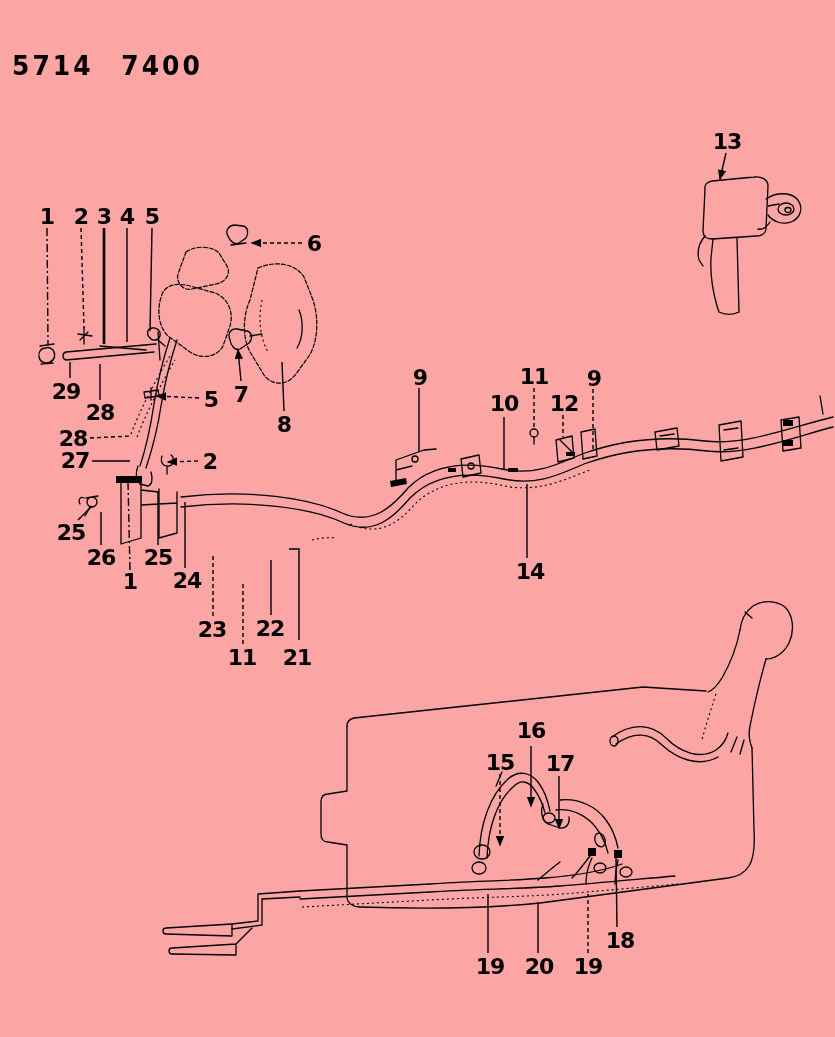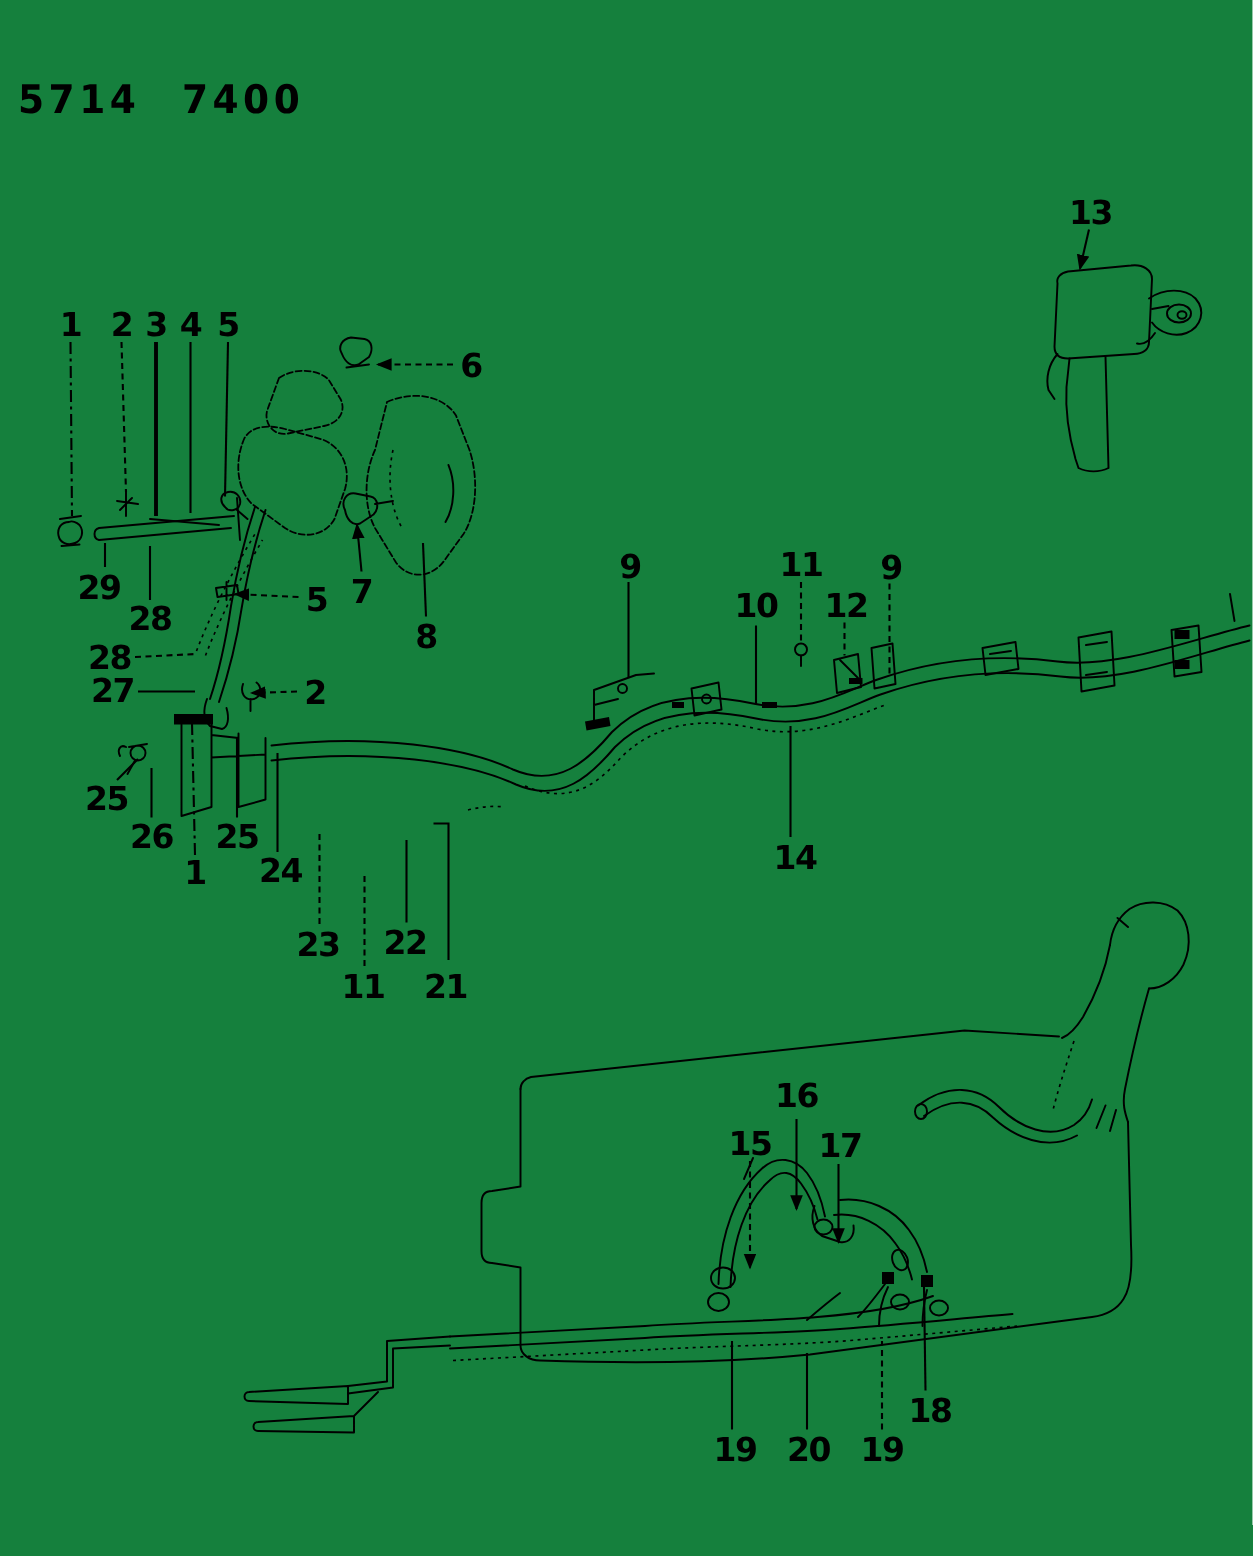--- a/index.html
+++ b/index.html
@@ -1,16 +1,16 @@
 <!DOCTYPE html>
 <html><head>
 <meta charset="utf-8">
 <style>
   html,body{margin:0;padding:0;background:#ffffff;}
-  #page{position:relative;width:835px;height:1037px;background:#15803d;overflow:hidden;
+  #page{position:relative;width:835px;height:1037px;background:#fca5a5;overflow:hidden;
         font-family:"DejaVu Sans","Liberation Sans",sans-serif;}
   #code-header{position:absolute;left:12px;top:52px;font-size:25px;font-weight:700;
         color:#000;letter-spacing:3px;word-spacing:16px;transform:scaleY(1.05);}
   svg{position:absolute;left:0;top:0;}
   .art{stroke:#000;fill:none;stroke-width:1.3;stroke-linecap:round;stroke-linejoin:round;}
   .art-sketch{stroke:#000;fill:none;stroke-width:1.2;stroke-dasharray:4 2;stroke-linecap:round;}
   .art-dot{stroke:#000;fill:none;stroke-width:1.1;stroke-dasharray:2 3;}
   .art-fill{fill:#000;stroke:none;}
   .callout-text{font-family:"DejaVu Sans","Liberation Sans",sans-serif;font-size:22px;
         font-weight:700;fill:#000;letter-spacing:-1px;}

